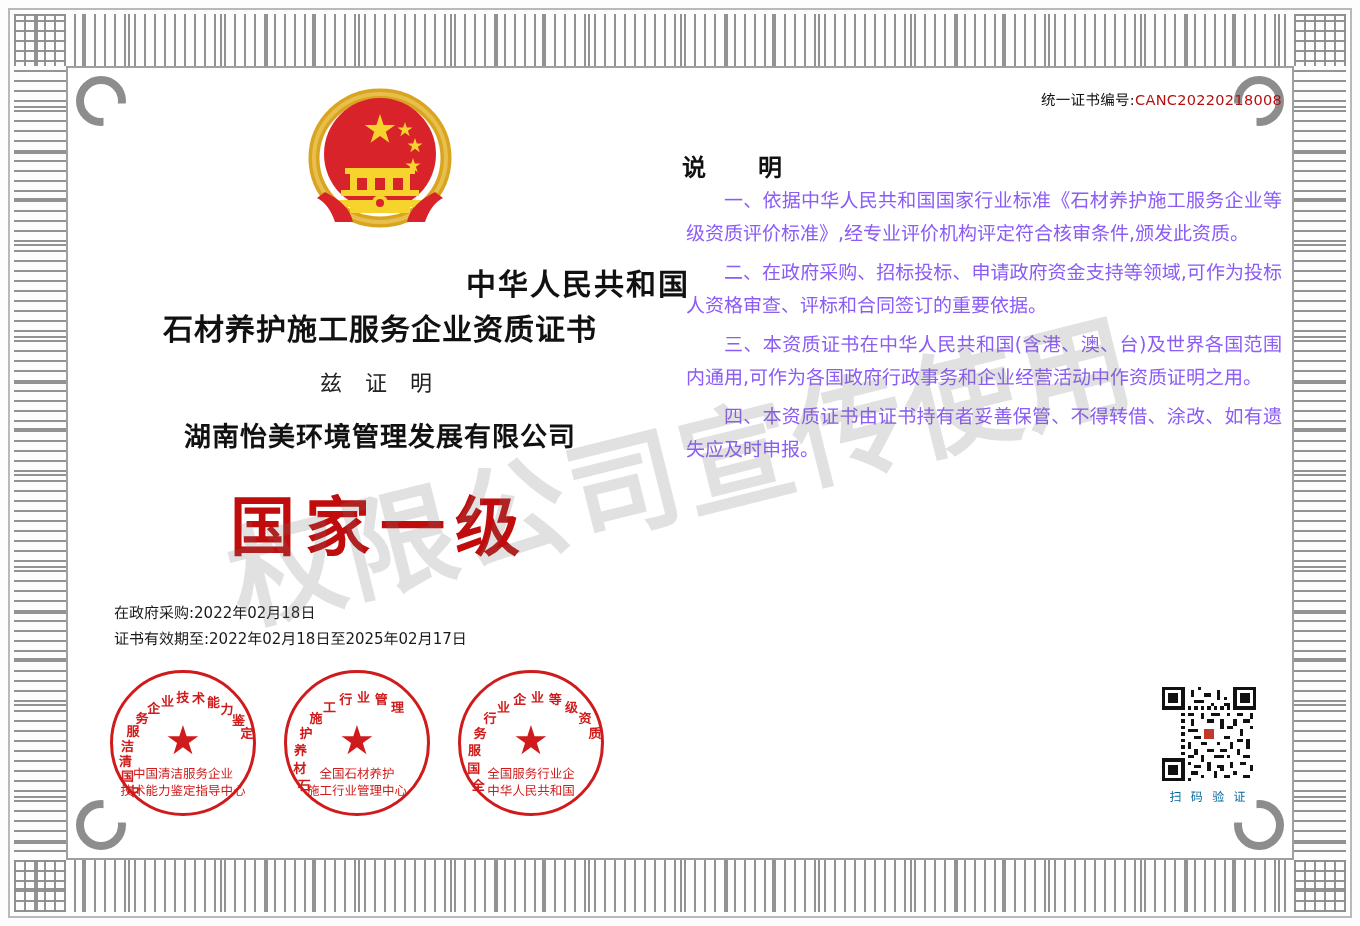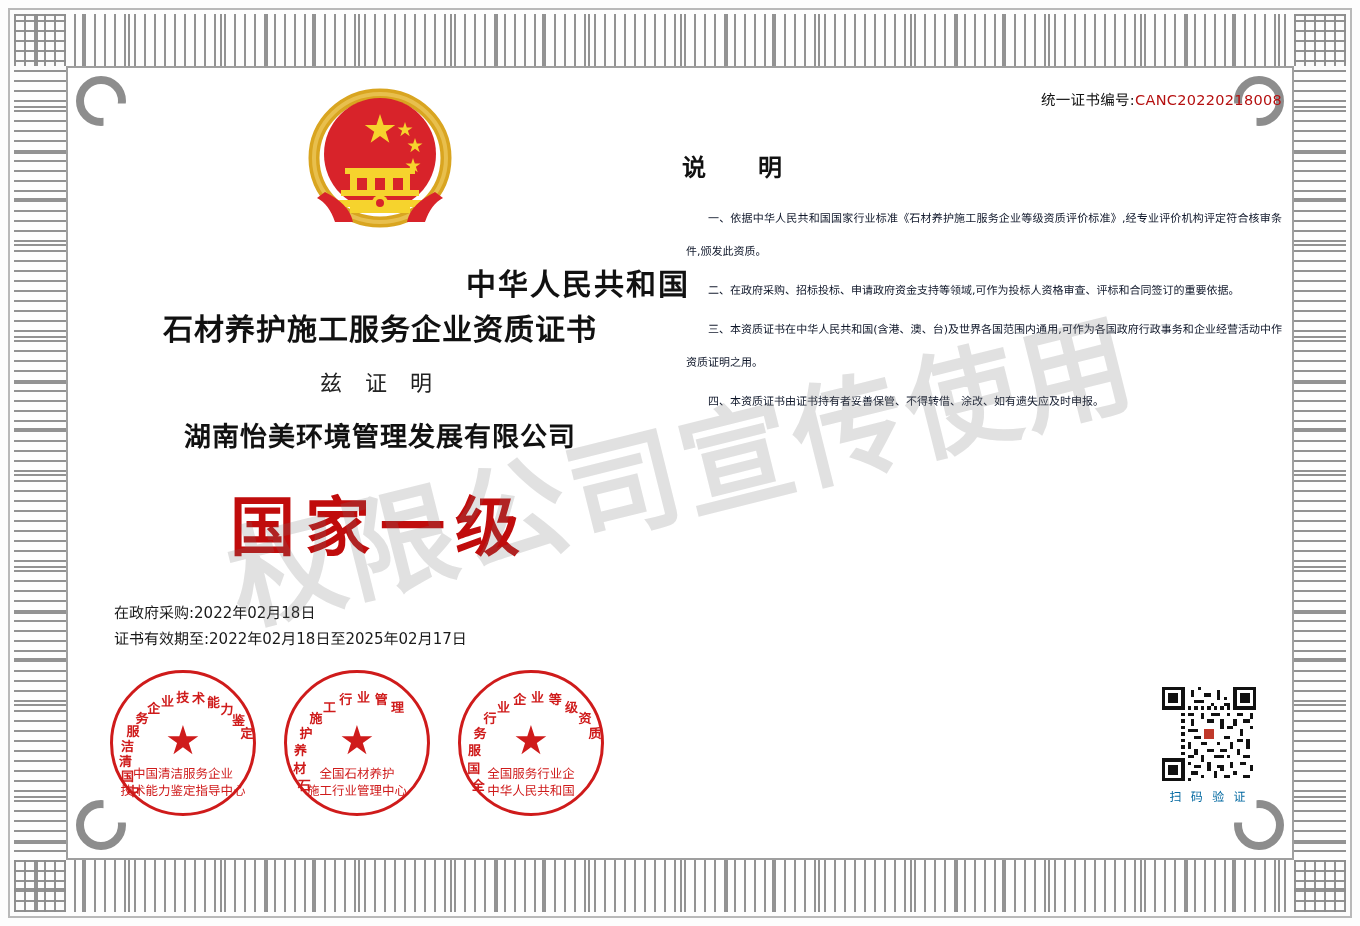--- a/index.html
+++ b/index.html
@@ -162,22 +162,22 @@
     font-family:"DejaVu Sans",sans-serif;
     letter-spacing:.3px;
   }
   .cert-no .num{color:#b51010;}
   .shuoming-title{
     position:absolute;left:0;right:0;top:78px;text-align:left;
     font-size:24px;font-weight:bold;color:#111;letter-spacing:14px;
     font-family:"DejaVu Sans",sans-serif;
   }
   .clauses{
-    position:absolute;left:4px;right:0;top:132px;
-    font-size:11px;color:#0f172a;line-height:33px;
+    position:absolute;left:4px;right:0;top:114px;
+    font-size:19px;color:#8b5cf6;line-height:33px;
     text-align:justify;
     font-family:"DejaVu Sans",sans-serif;
   }
   .clauses p{margin:0 0 6px 0;text-indent:2em;}
   
   .qr-wrap{
     position:absolute;right:22px;bottom:52px;width:102px;
   }
   .qr{
     width:94px;height:94px;margin:0 auto;

